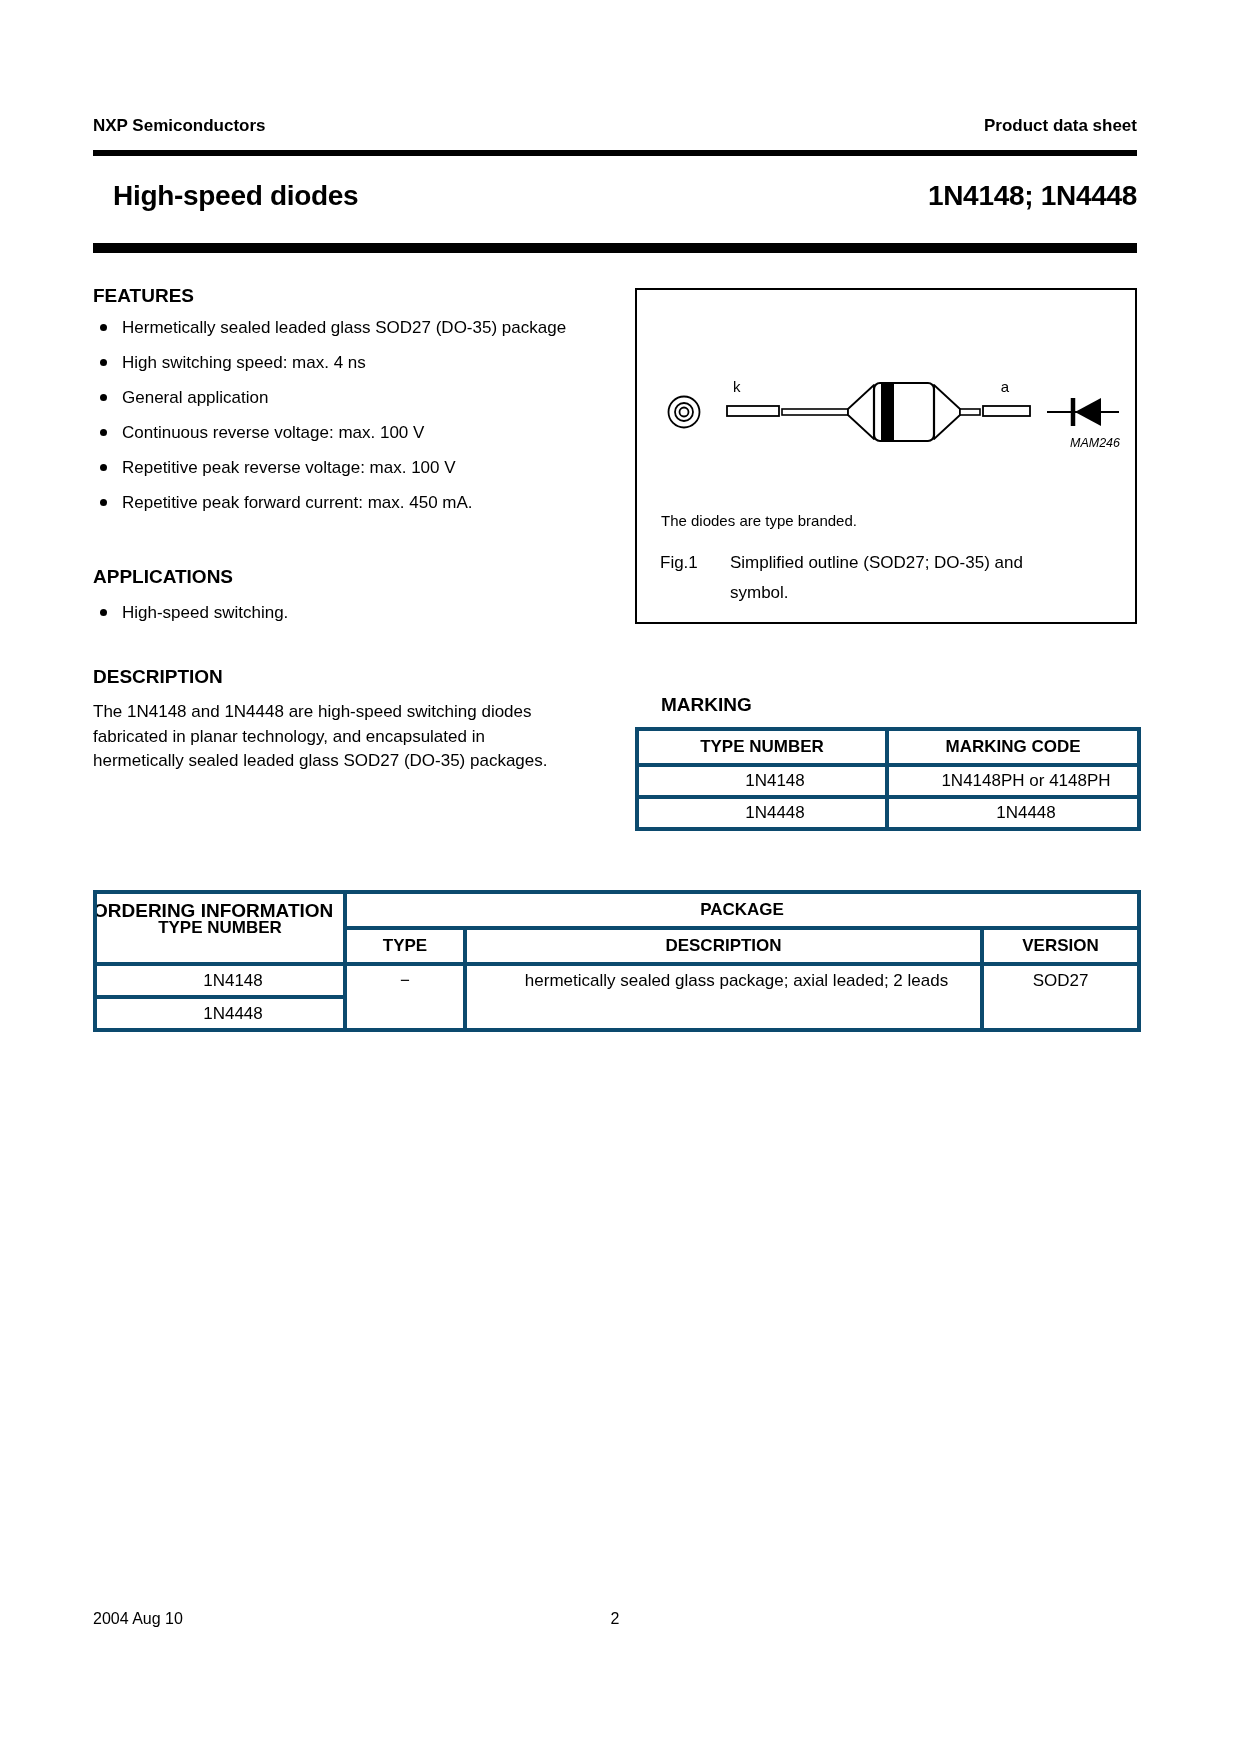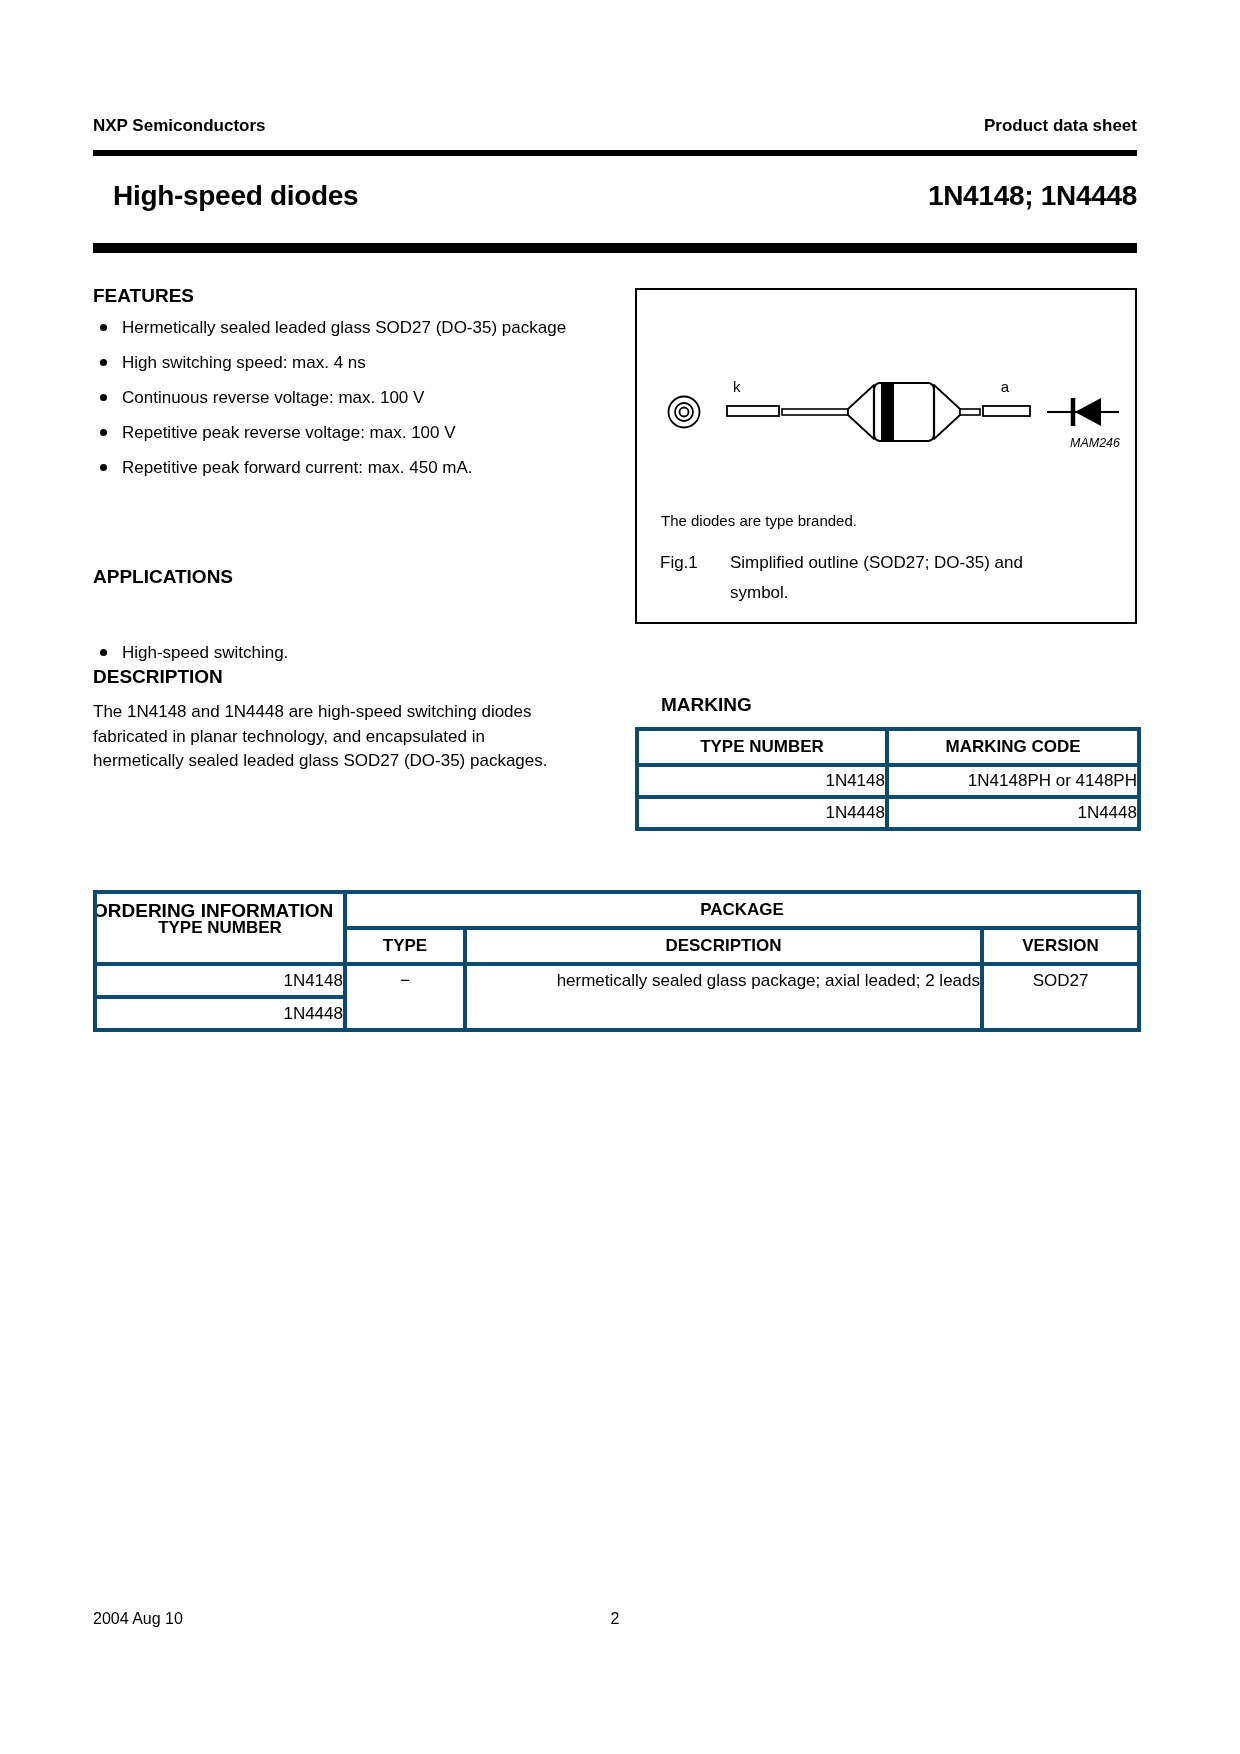--- a/index.html
+++ b/index.html
@@ -26,21 +26,21 @@
   .fig-box{left:635px;top:288px;width:502px;height:336px;border:2px solid #000;box-sizing:border-box;}
   .fig-note{left:24px;top:222px;font-size:15px;}
   .fig-cap{left:23px;top:258px;display:flex;font-size:17px;line-height:30px;}
   .fig-cap .lab{width:70px;flex:none;}
   .fig-cap .txt{width:345px;}
   
   table{border-collapse:collapse;table-layout:fixed;}
   th,td{border:4px solid #0c4a6e;font-size:17px;padding:0;box-sizing:border-box;overflow:hidden;white-space:nowrap;}
   th{font-weight:bold;text-align:center;vertical-align:middle;}
   td{vertical-align:middle;}
-  .lpad{padding-left:26px;text-align:right;}
+  .lpad{padding-left:26px;text-align:center;}
   .cen{text-align:center;}
   .vtop{vertical-align:top;padding-top:5px;}
   .mark-table{left:635px;top:727px;width:502px;}
   .mark-table th{height:36px;}
   .mark-table td{height:32px;}
   .ord-table{left:93px;top:890px;width:1044px;}
   .ord-table tr.h1 th{height:36px;}
   .ord-table tr.h2 th{height:36px;}
   .ord-table td{height:33px;}
   
@@ -62,27 +62,28 @@
   <div class="abs title-row">
     <span>High-speed diodes</span>
     <span>1N4148; 1N4448</span>
   </div>
   <div class="abs rule-thick"></div>
 
   <div class="abs sec-heading" style="left:93px;top:285px;">FEATURES</div>
   <ul class="abs blist" style="left:93px;top:316px;">
     <li>Hermetically sealed leaded glass SOD27 (DO-35) package</li>
     <li>High switching speed: max. 4 ns</li>
+    <li>General application</li>
     <li>Continuous reverse voltage: max. 100 V</li>
     <li>Repetitive peak reverse voltage: max. 100 V</li>
     <li>Repetitive peak forward current: max. 450 mA.</li>
   </ul>
 
   <div class="abs sec-heading" style="left:93px;top:566px;">APPLICATIONS</div>
-  <ul class="abs blist" style="left:93px;top:601px;margin-top:40px;">
+  <ul class="abs blist" style="left:93px;top:601px;">
     <li>High-speed switching.</li>
   </ul>
 
   <div class="abs sec-heading" style="left:93px;top:666px;">DESCRIPTION</div>
   <div class="abs para" style="left:93px;top:700px;">The 1N4148 and 1N4448 are high-speed switching diodes fabricated in planar technology, and encapsulated in hermetically sealed leaded glass SOD27 (DO-35) packages.</div>
 
   <div class="abs fig-box">
     <svg width="498" height="200" viewBox="0 0 498 200">
 
       <g>

